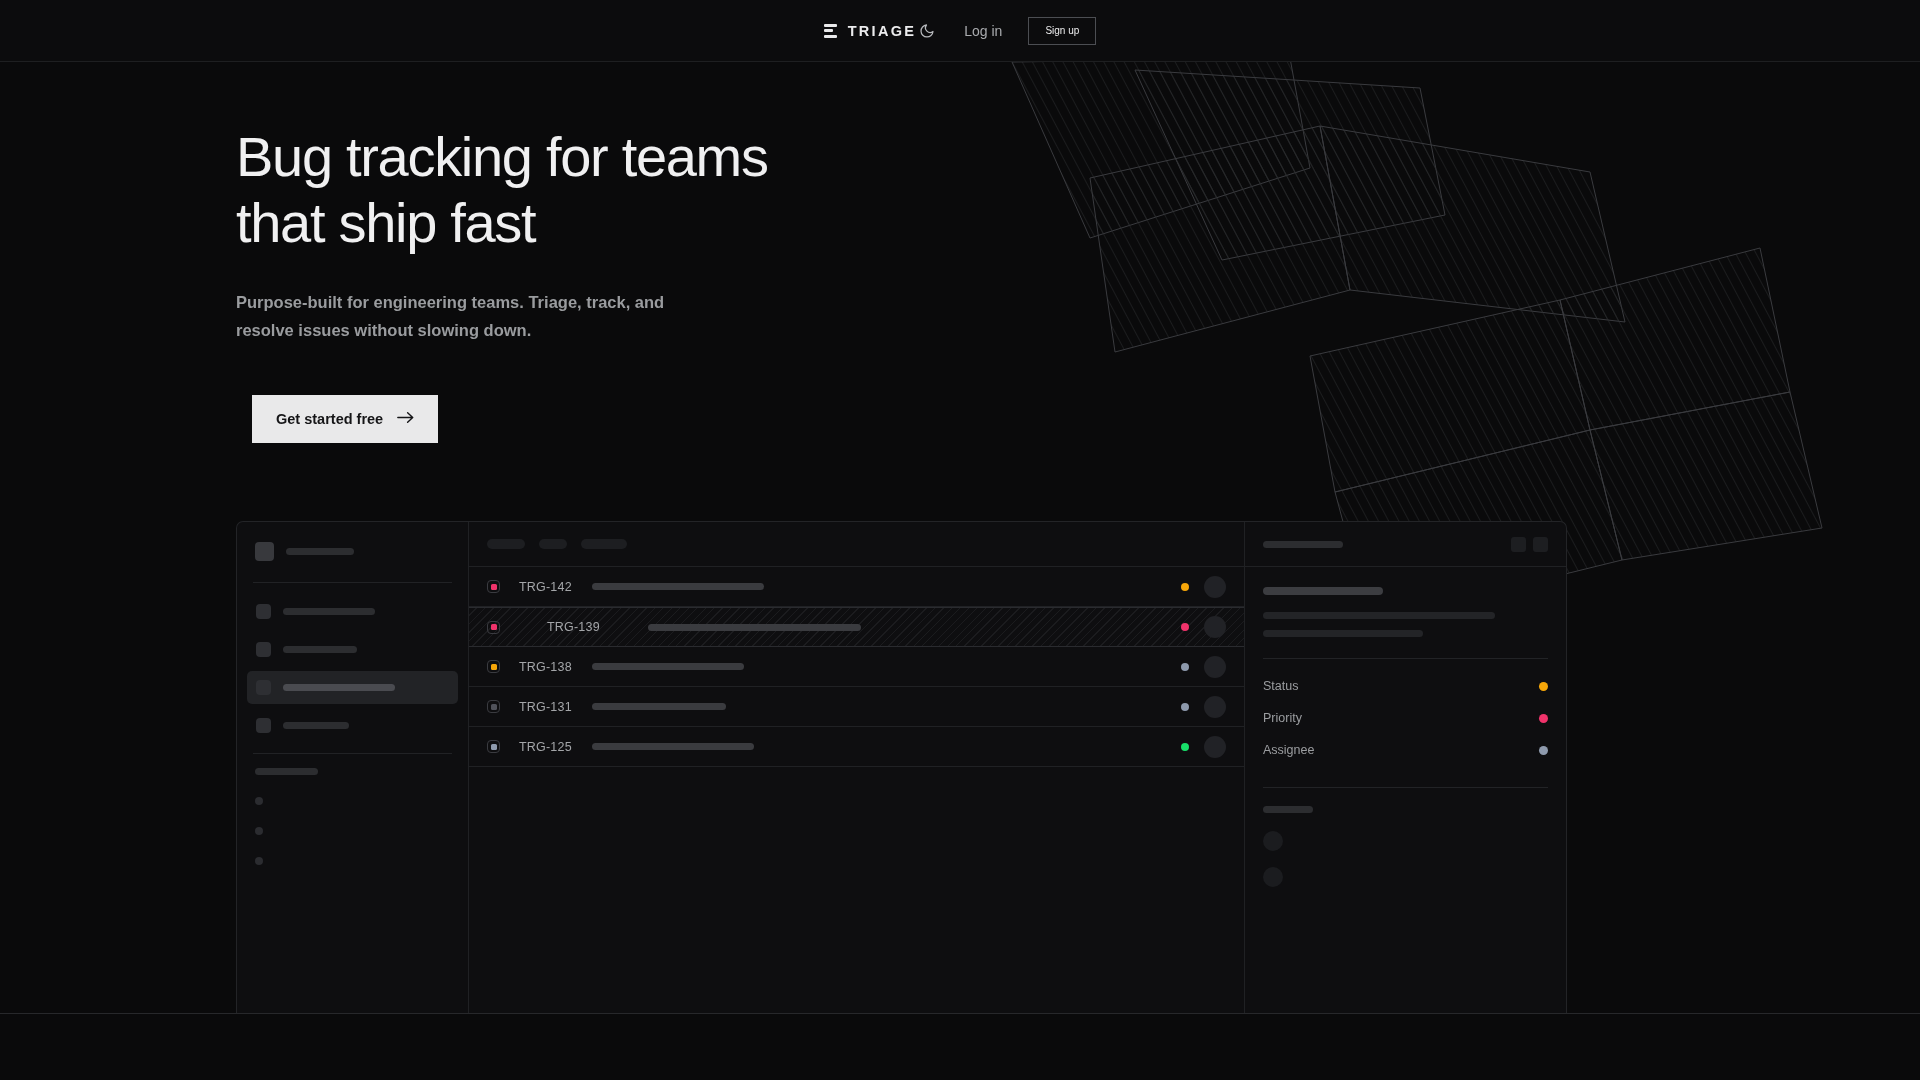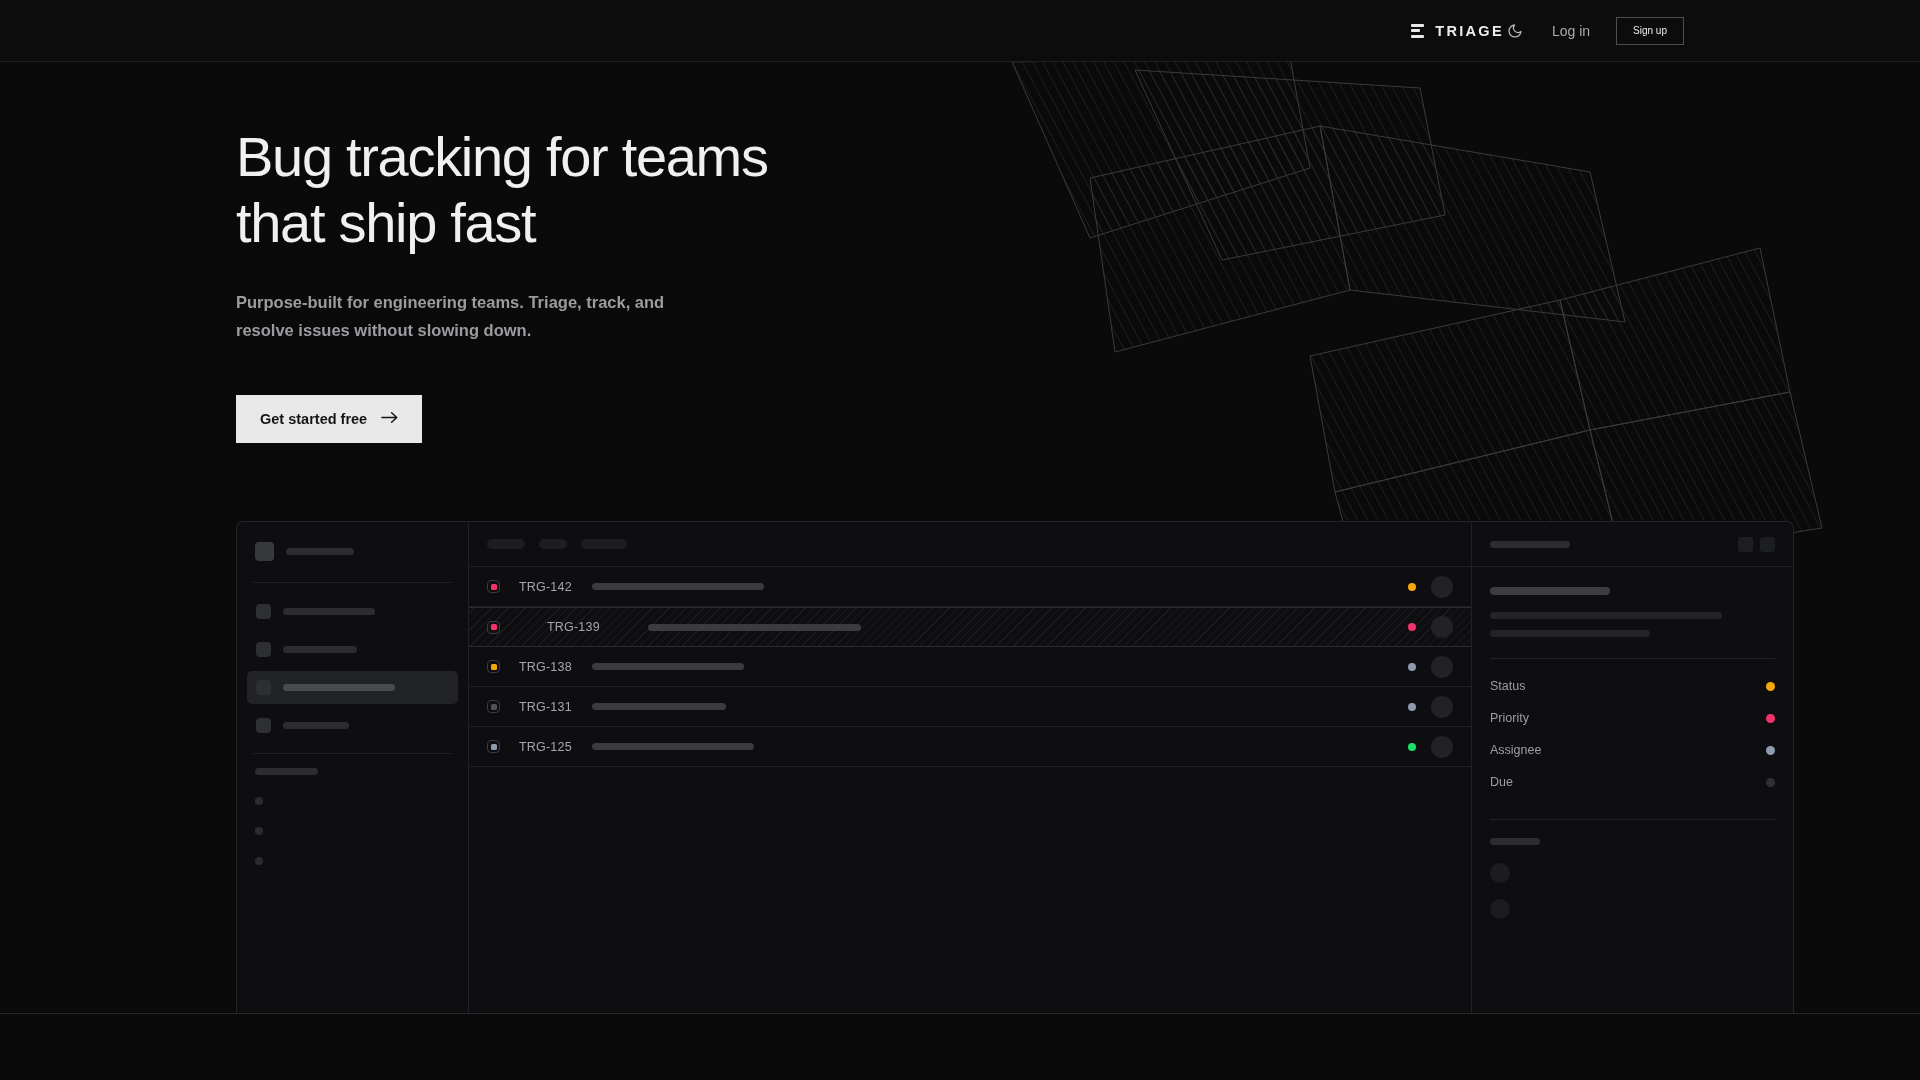--- a/index.html
+++ b/index.html
@@ -19,21 +19,21 @@
   
   .nav {
     position:relative; z-index:5;
     height:62px; width:100%;
     display:flex; align-items:center;
     border-bottom:1px solid #1e1f21;
     background:#0c0c0d;
   }
   .nav-inner {
     width:1920px; padding:0 236px 0 236px;
-    display:flex; align-items:center; justify-content:flex-end;
+    display:flex; align-items:center; justify-content:center;
   }
   .brand { display:flex; align-items:center; gap:11px; }
   .brand-mark { display:flex; flex-direction:column; gap:2.5px; width:13px; }
   .brand-mark i { display:block; height:3px; background:#e9e9ea; border-radius:1px; }
   .brand-mark i:nth-child(1){ width:13px; }
   .brand-mark i:nth-child(2){ width:9px; }
   .brand-mark i:nth-child(3){ width:13px; }
   .brand-name {
     color:#ececed; font-size:14.5px; font-weight:bold;
     letter-spacing:2.3px;
@@ -56,26 +56,27 @@
   .hero-sub {
     margin-top:33px; color:#9a9c9f; font-size:16.5px; line-height:1.72;
     max-width:470px;
     font-weight:bold;
   }
   .cta {
     margin-top:50px; display:inline-flex; align-items:center; gap:14px;
     background:#e9e9ea; color:#151517; font-size:14.5px; font-weight:bold;
     padding:16px 24px; cursor:pointer; border:none;
     font-family:"Liberation Sans", sans-serif;
+    margin-left:16px;
   }
 
   
   .app-card {
     position:absolute; z-index:4;
-    left:236px; top:521px; width:1558px; height:492px;
+    left:236px; top:521px; width:1331px; height:492px;
     background:#0e0e10;
     border:1px solid #232427;
     border-bottom:none;
     border-radius:7px 7px 0 0;
     display:flex; overflow:hidden;
   }
 
   
   .app-sidebar { width:232px; border-right:1px solid #202124; flex:none; padding:0; }
   .sb-top { display:flex; align-items:center; gap:12px; padding:20px 18px 20px 18px; }
@@ -341,24 +342,20 @@
               <span class="meta-dot" style="background:#f6a609"></span>
             </div>
             <div class="meta-row">
               <span class="meta-label">Priority</span>
               <span class="meta-dot" style="background:#f0336b"></span>
             </div>
             <div class="meta-row">
               <span class="meta-label">Assignee</span>
               <span class="meta-dot" style="background:#8e9aad"></span>
             </div>
-            <div class="meta-row">
-              <span class="meta-label">Due</span>
-              <span class="meta-dot" style="background:#2f3034"></span>
-            </div>
           </div>
         <div class="det-div"></div>
       </div>
       <div class="det-foot">
         <span class="sk" id="det-act-sk" style="margin-top: 18px; width: 50px;"></span>
         <div class="det-foot-avatars" id="det-avatars">
             <span class="foot-av"></span>
             <span class="foot-av"></span>
           </div>
       </div>

